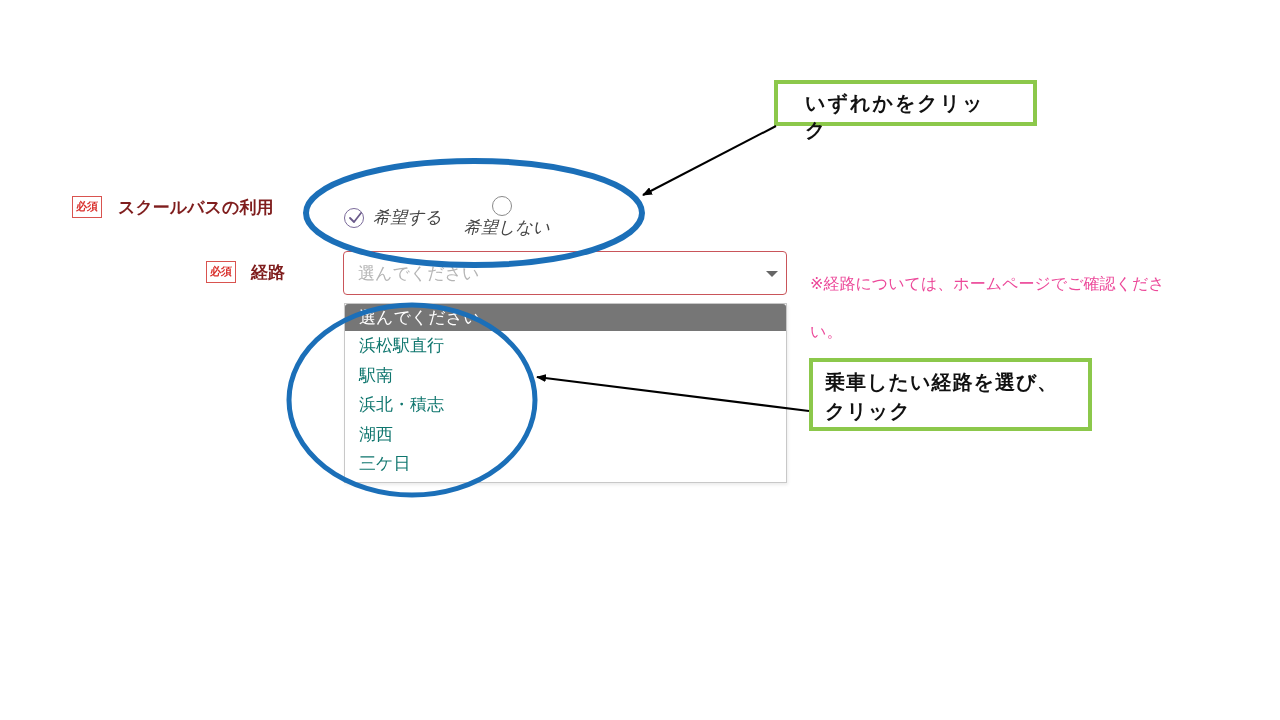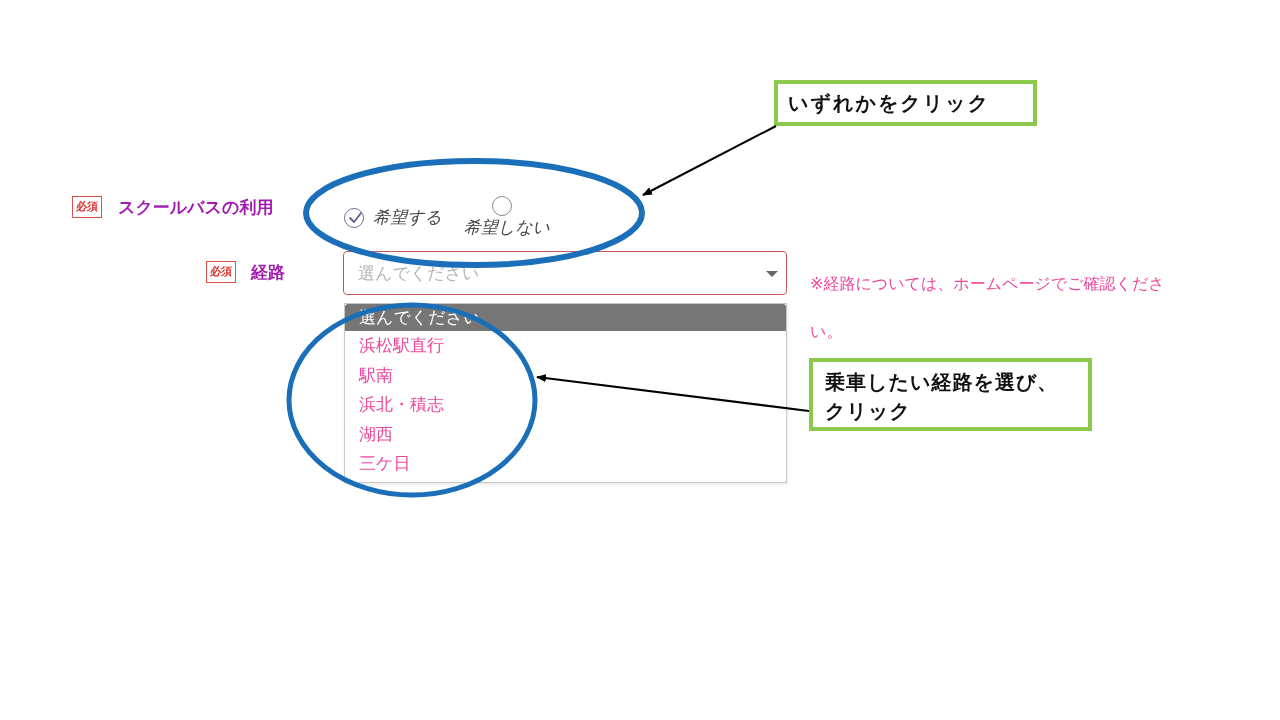--- a/index.html
+++ b/index.html
@@ -18,21 +18,21 @@
     font-size: 11px;
     font-weight: bold;
     padding: 2px 3px;
     line-height: 16px;
     background: #fff;
   }
   .field-label {
     position: absolute;
     font-size: 17px;
     font-weight: bold;
-    color: #a21caf;
+    color: #7f1d1d;
     white-space: nowrap;
   }
 
   .radio-group { position: absolute; left: 344px; top: 196px; display: flex; align-items: center; font-style: italic; }
   .radio { display: flex; align-items: center; cursor: pointer; }
   .radio-circle {
     width: 20px; height: 20px; border-radius: 50%;
     border: 1.5px solid #8a8a8a;
     box-sizing: border-box;
     position: relative;
@@ -68,21 +68,21 @@
     position: absolute; left: 344px; top: 303px;
     width: 443px; height: 180px;
     border: 1px solid #c8c8c8;
     box-sizing: border-box;
     background: #fff;
     box-shadow: 1px 2px 3px rgba(0,0,0,0.08);
   }
   .dd-option {
     height: 29.5px; line-height: 29.5px;
     padding-left: 14px;
-    font-size: 17px; color: #ec4899;
+    font-size: 17px; color: #0f766e;
     cursor: pointer;
   }
   .dd-option.highlight {
     background: #767676; color: #ffffff;
     height: 27px; line-height: 27px;
     border-radius: 3px 3px 0 0;
   }
 
   .hint {
     position: absolute; left: 810px; top: 260px;
@@ -94,21 +94,21 @@
   .callout {
     position: absolute;
     border: 4px solid #8cc84b;
     background: #fff;
     box-sizing: border-box;
     font-weight: bold;
     color: #111;
     font-size: 20px;
     letter-spacing: 2px;
   }
-  .callout-1 { left: 774px; top: 80px; width: 263px; height: 46px; padding: 6px 10px; }
+  .callout-1 { left: 774px; top: 80px; width: 263px; height: 46px; padding: 6px 27px; }
   .callout-2 { left: 809px; top: 358px; width: 283px; height: 73px; padding: 6px 12px; line-height: 29px; letter-spacing: 1px; }
 
   svg.overlay { position: absolute; left: 0; top: 0; pointer-events: none; }
 </style>
 </head>
 <body>
 
 <div class="stage">
 
   <span class="req-badge" style="left:72px; top:196px;">必須</span>

